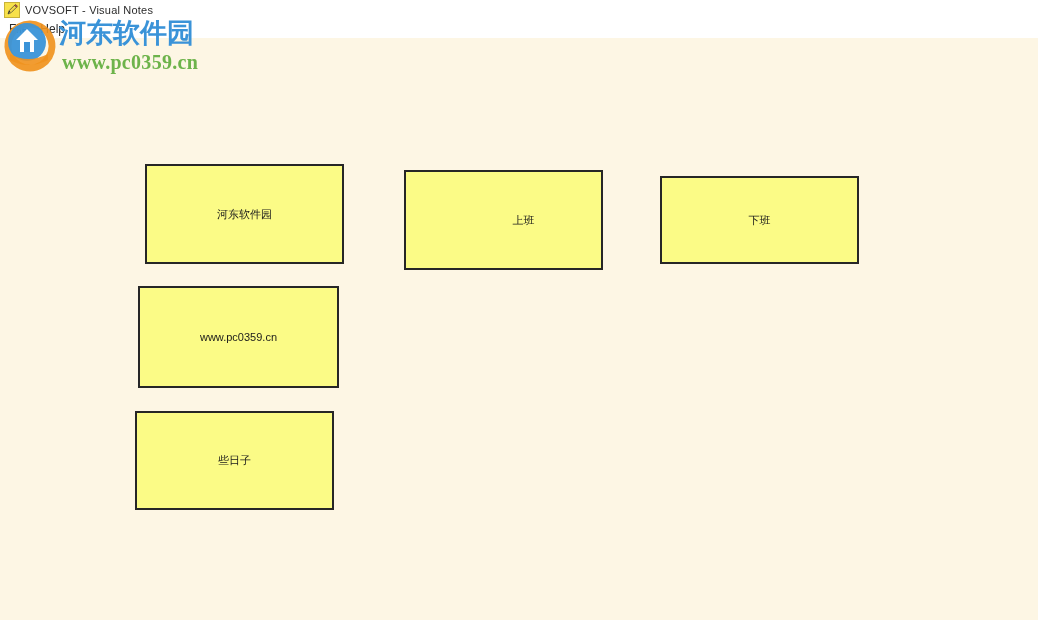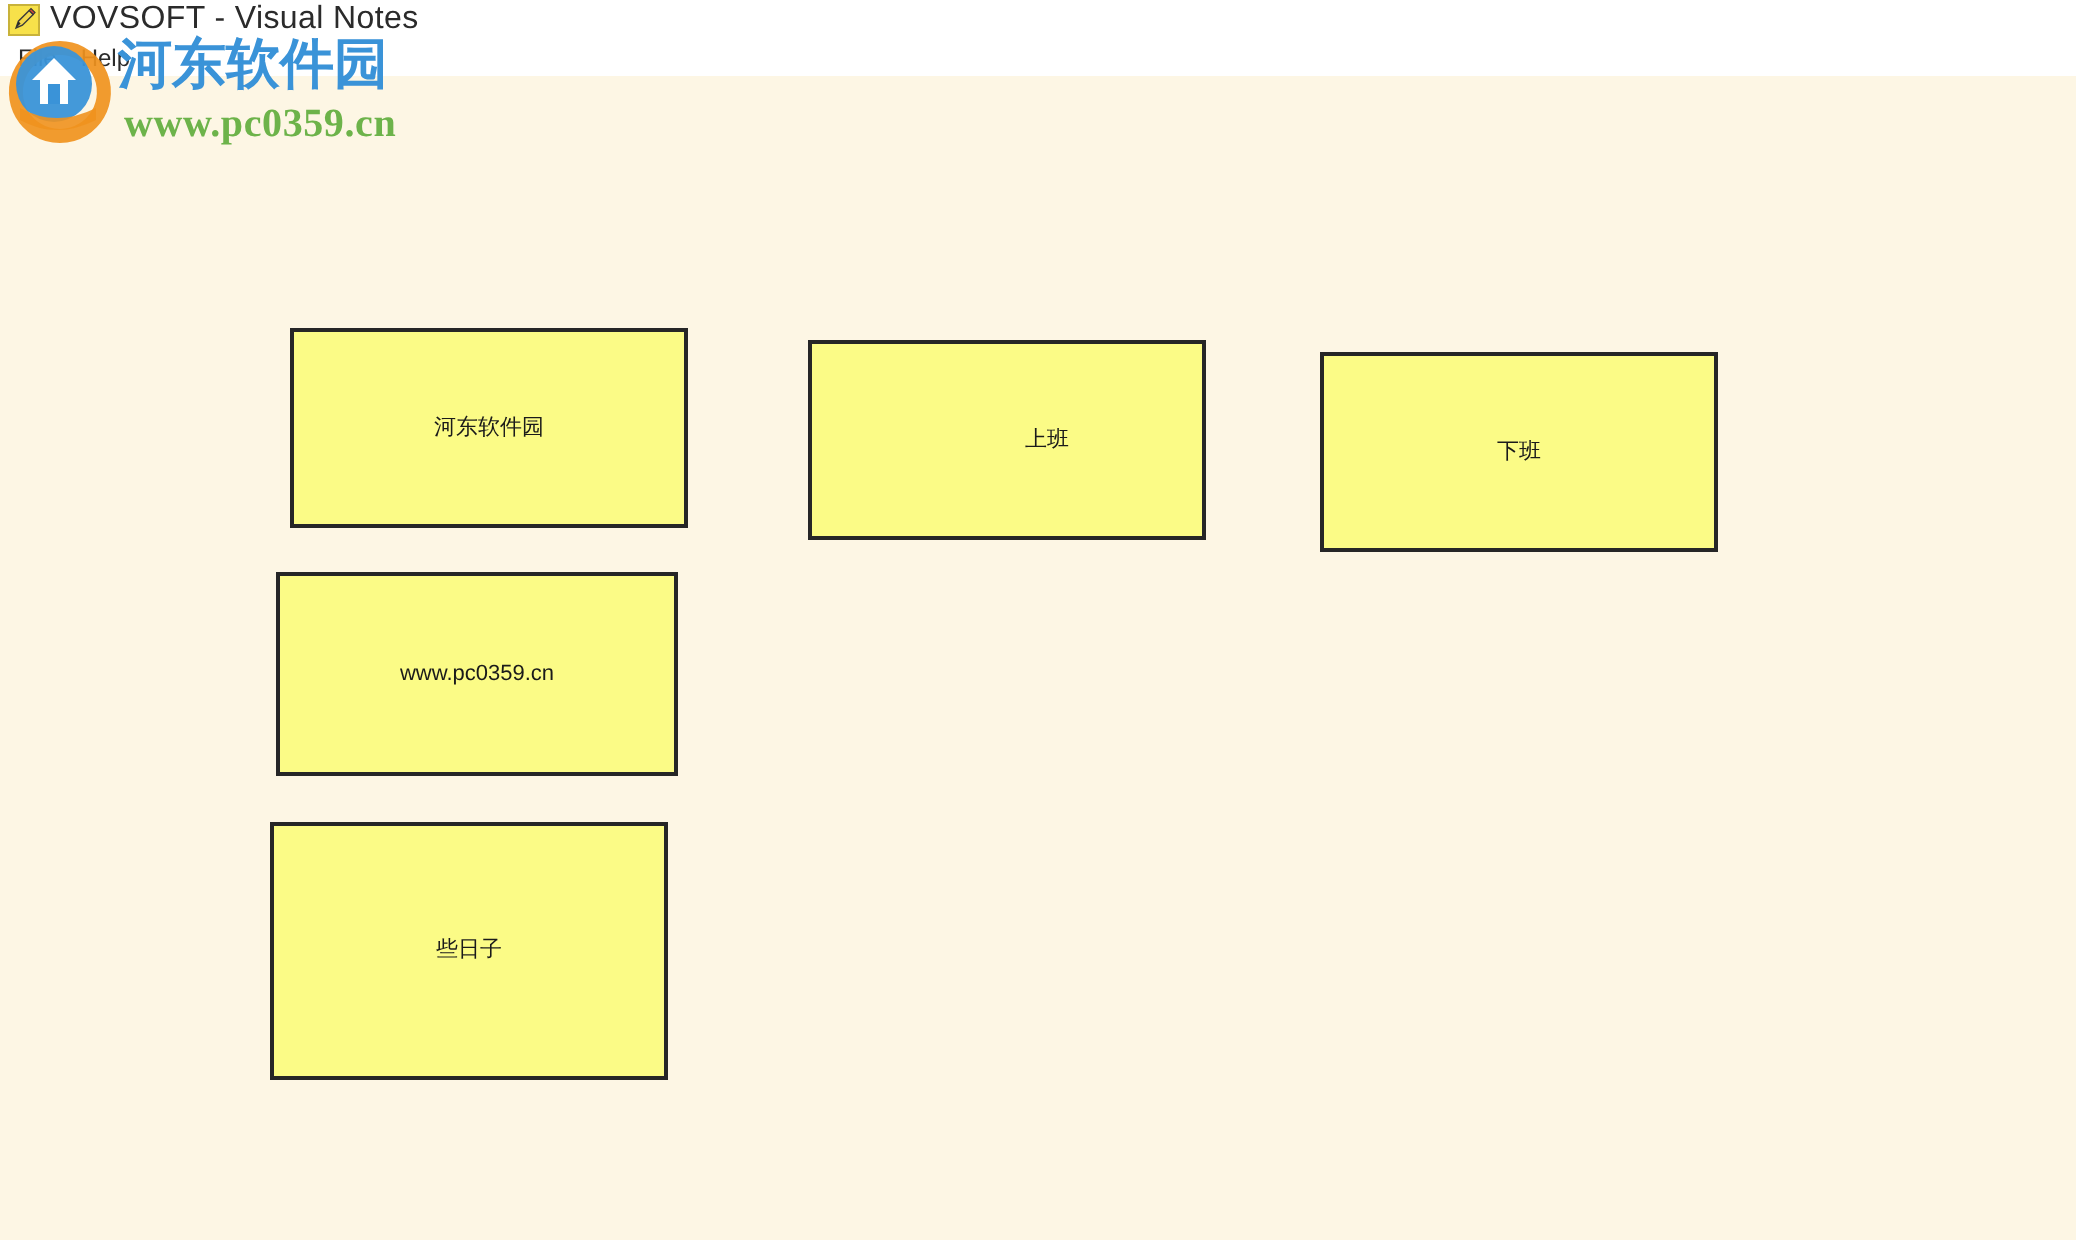--- a/index.html
+++ b/index.html
@@ -40,21 +40,21 @@
     width: 16px;
     height: 16px;
     background: #f7e14a;
     border: 1px solid #c8b23a;
     box-sizing: border-box;
     position: relative;
     flex: 0 0 auto;
     margin-right: 5px;
   }
   .title-text {
-    font-size: 16px;
+    font-size: 11px;
     color: #2b2b2b;
     letter-spacing: 0.2px;
     white-space: nowrap;
   }
 
   
   .menubar {
     position: absolute;
     left: 0; top: 20px;
     width: 1042px;
@@ -168,29 +168,29 @@
   <div class="canvas">
 
     <div class="note" style="left:145px; top:126px; width:199px; height:100px;">
       <span class="note-text">河东软件园</span>
     </div>
 
     <div class="note" style="left:404px; top:132px; width:199px; height:100px;padding-left:40px;">
       <span class="note-text">上班</span>
     </div>
 
-    <div class="note" style="left:660px; top:138px; width:199px; height:100px;align-items:center;">
+    <div class="note" style="left:660px; top:138px; width:199px; height:88px;align-items:center;">
       <span class="note-text">下班</span>
     </div>
 
     <div class="note" style="left:138px; top:248px; width:201px; height:102px;">
       <span class="note-text">www.pc0359.cn</span>
     </div>
 
-    <div class="note" style="left:135px; top:373px; width:199px; height:129px;">
+    <div class="note" style="left:135px; top:373px; width:199px; height:99px;">
       <span class="note-text">些日子</span>
     </div>
 
   </div>
 
   <div class="watermark">
     <div class="wm-logo">
       <svg width="56" height="56" viewBox="0 0 56 56">
         <path d="M28 6 A22 22 0 1 1 27.9 6 Z" fill="none" stroke="#f0921e" stroke-width="7" opacity="0.92"></path>
         <circle cx="25" cy="24" r="19" fill="#3a93d8" opacity="0.95"></circle>

